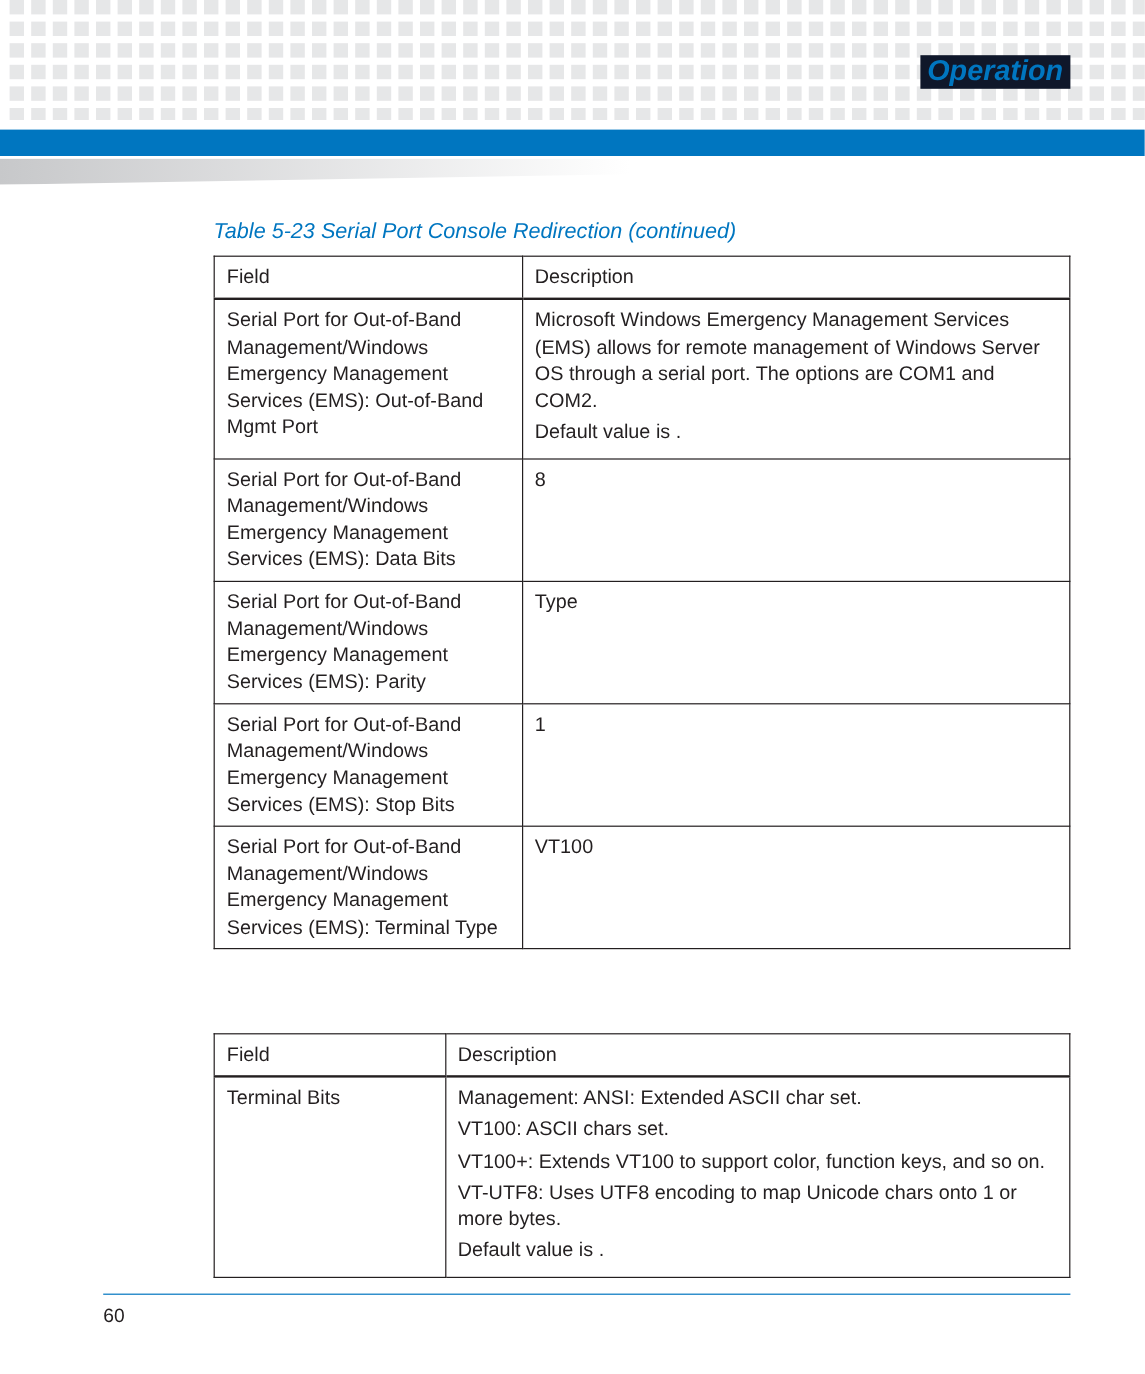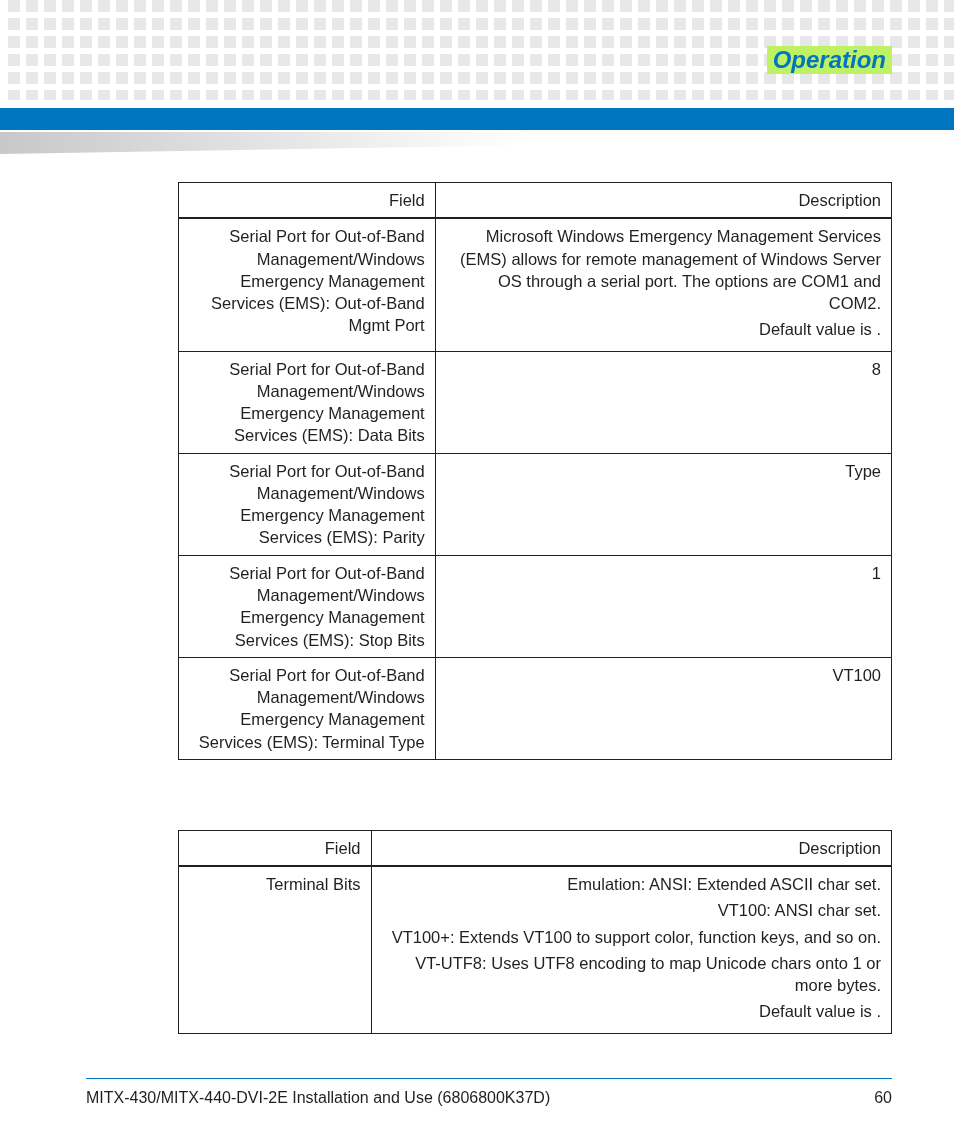--- a/index.html
+++ b/index.html
@@ -29,21 +29,21 @@
     flex-shrink: 0;
   }
   .section-title {
     position: absolute;
     top: 46px;
     right: 62px;
     color: #0076c0;
     font-weight: 700;
     font-size: 24px;
     font-style: italic;
-    background: #bef264;
+    background: #0f172a;
     padding: 0 6px;
   }
   .blue-bar {
     position: absolute;
     top: 108px;
     left: 0; right: 0;
     height: 22px;
     background: #0076c0;
   }
   .grad-line {
@@ -68,21 +68,21 @@
   }
   table {
     width: 100%;
     border-collapse: collapse;
     font-size: 16.5px;
     line-height: 1.35;
   }
   th, td {
     border: 1px solid #231f20;
     padding: 6px 10px;
-    text-align: right;
+    text-align: left;
     vertical-align: top;
     font-weight: 400;
     margin-left: 36px;
   }
   thead tr { border-bottom: 2.5px solid #231f20; }
   thead th { border-bottom: 2.5px solid #231f20; }
   .col1 { width: 36%; }
   .desc-para { margin-bottom: 4px; }
   .gap { height: 70px; }
   .t2 .col1 { width: 27%; }
@@ -432,20 +432,21 @@
       <div class="dot"></div>
       <div class="dot"></div>
     </div>
   </div>
 <div class="section-title">Operation</div>
 <div class="blue-bar"></div>
 <div class="grad-line"></div>
 
 <div class="content">
 
+  <div class="table-caption">Table 5-23 Serial Port Console Redirection (continued)</div>
   <table>
     <thead>
       <tr>
         <th class="col1">Field</th>
         <th>Description</th>
       </tr>
     </thead>
     <tbody id="t1body">
         <tr>
           <td class="col1">Serial Port for Out-of-Band Management/Windows Emergency Management Services (EMS): Out-of-Band Mgmt Port</td>
@@ -487,28 +488,27 @@
     <thead>
       <tr>
         <th class="col1">Field</th>
         <th>Description</th>
       </tr>
     </thead>
     <tbody id="t2body">
         <tr>
           <td class="col1">Terminal Bits</td>
           <td>
-            <div class="desc-para">Emulation: ANSI: Extended ASCII char set.</div>
-            <div class="desc-para">VT100: ANSI char set.</div>
+            <div class="desc-para">Management: ANSI: Extended ASCII char set.</div>
+            <div class="desc-para">VT100: ASCII chars set.</div>
             <div class="desc-para">VT100+: Extends VT100 to support color, function keys, and so on.</div>
             <div class="desc-para">VT-UTF8: Uses UTF8 encoding to map Unicode chars onto 1 or more bytes.</div>
             <div class="desc-para">Default value is              .</div>
           </td>
         </tr>
       </tbody>
   </table>
 
 </div>
 
 <div class="footer">
-  <span>MITX-430/MITX-440-DVI-2E Installation and Use (6806800K37D)</span>
   <span>60</span>
 </div>
 
 </body></html>

